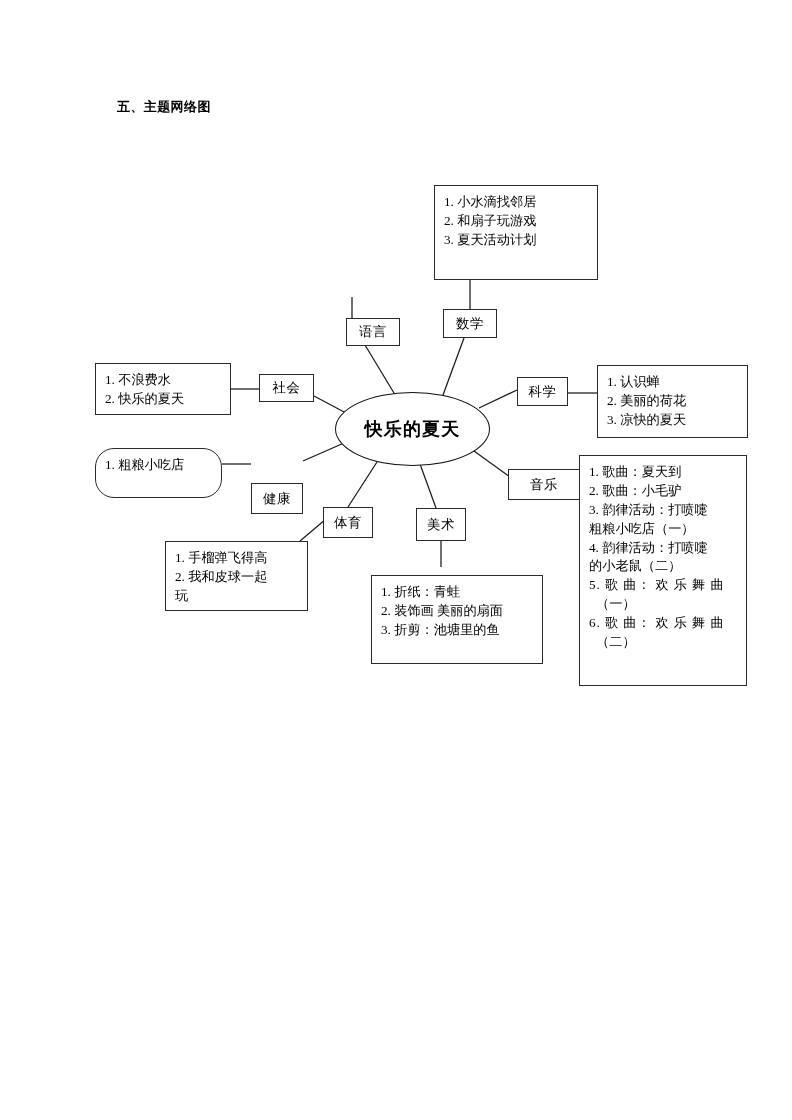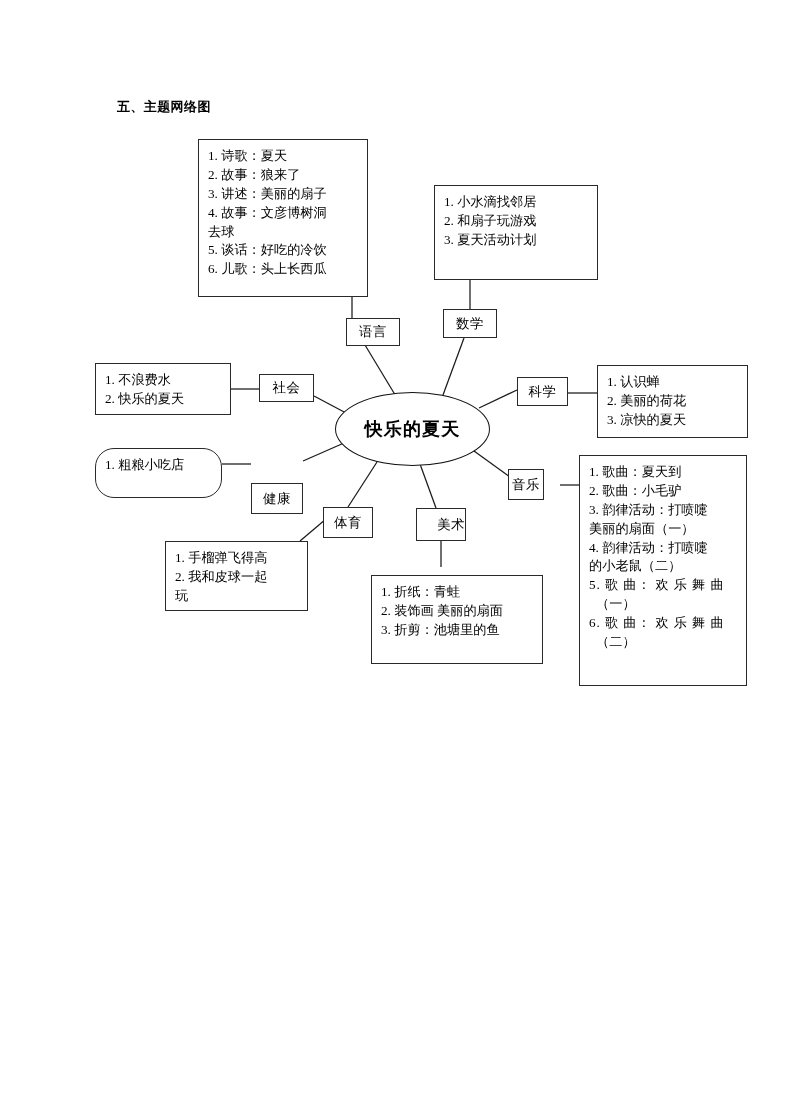--- a/index.html
+++ b/index.html
@@ -138,29 +138,20 @@
 
     <line x1="300" y1="541" x2="326" y2="519"></line>
 
     <line x1="348" y1="507" x2="377" y2="462"></line>
 
     <line x1="441" y1="541" x2="441" y2="567"></line>
 
     <line x1="436" y1="508" x2="420" y2="464"></line>
   </svg>
 
-  <div class="node detail-box" style="left:198px; top:139px; width:170px; height:158px;">
-    <div class="line">1. 诗歌：夏天
-2. 故事：狼来了
-3. 讲述：美丽的扇子
-4. 故事：文彦博树洞
-去球
-5. 谈话：好吃的冷饮
-6. 儿歌：头上长西瓜</div>
-  </div>
 
   <div class="node detail-box" style="left:434px; top:185px; width:164px; height:95px;">
     <div class="line">1. 小水滴找邻居
 2. 和扇子玩游戏
 3. 夏天活动计划</div>
   </div>
 
   <div class="node detail-box" style="left:95px; top:363px; width:136px; height:52px;">
     <div class="line">1. 不浪费水
 2. 快乐的夏天</div>
@@ -173,21 +164,21 @@
   </div>
 
   <div class="node detail-box" style="left:95px; top:448px; width:127px; height:50px;border-radius:19px;">
     <div class="line">1. 粗粮小吃店</div>
   </div>
 
   <div class="node detail-box" style="left:579px; top:455px; width:168px; height:231px; padding:7px 6px 7px 9px;">
     <div class="line">1. 歌曲：夏天到</div>
     <div class="line">2. 歌曲：小毛驴</div>
     <div class="line">3. 韵律活动：打喷嚏</div>
-    <div class="line">美丽的扇面（一）</div>
+    <div class="line">粗粮小吃店（一）</div>
     <div class="line">4. 韵律活动：打喷嚏</div>
     <div class="line">的小老鼠（二）</div>
     <div class="line spread">5. 歌 曲： 欢 乐 舞 曲</div>
     <div class="line" style="padding-left:7px;">（一）</div>
     <div class="line spread">6. 歌 曲： 欢 乐 舞 曲</div>
     <div class="line" style="padding-left:7px;">（二）</div>
   </div>
 
   <div class="node detail-box" style="left:165px; top:541px; width:143px; height:70px;">
     <div class="line">1. 手榴弹飞得高
@@ -214,29 +205,29 @@
   </div>
 
   <div class="node cat-box" style="left:517px; top:377px; width:51px; height:29px;">
     <span>科学</span>
   </div>
 
   <div class="node cat-box" style="left:251px; top:448px; width:52px; height:31px;margin-top:35px;">
     <span>健康</span>
   </div>
 
-  <div class="node cat-box" style="left:508px; top:469px; width:36px; height:31px;align-items:center;">
+  <div class="node cat-box" style="left:508px; top:469px; width:72px; height:31px;align-items:center;">
     <span>音乐</span>
   </div>
 
   <div class="node cat-box" style="left:323px; top:507px; width:50px; height:31px;">
     <span>体育</span>
   </div>
 
-  <div class="node cat-box" style="left:416px; top:508px; width:50px; height:33px;justify-content:flex-end;">
+  <div class="node cat-box" style="left:416px; top:508px; width:50px; height:33px;">
     <span>美术</span>
   </div>
 
   <div class="center-node" style="left:335px; top:392px; width:155px; height:74px;">
     <span>快乐的夏天</span>
   </div>
 
 </div>
 
 </body></html>

